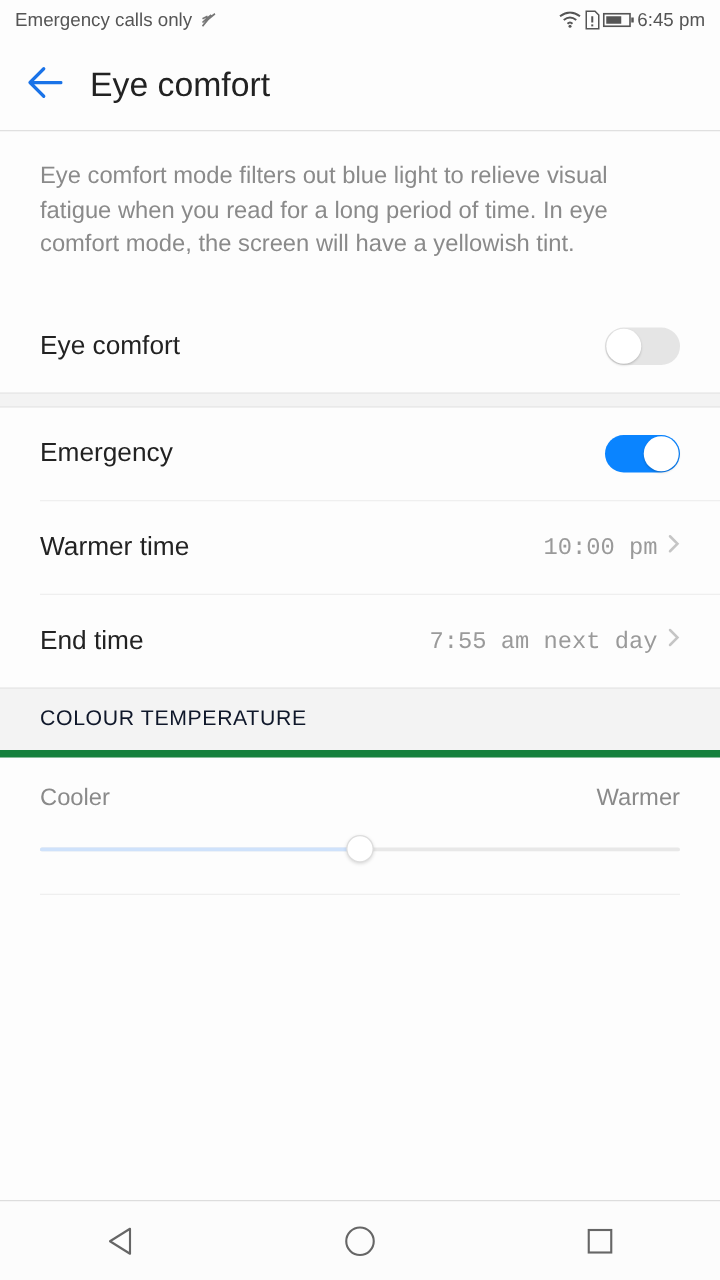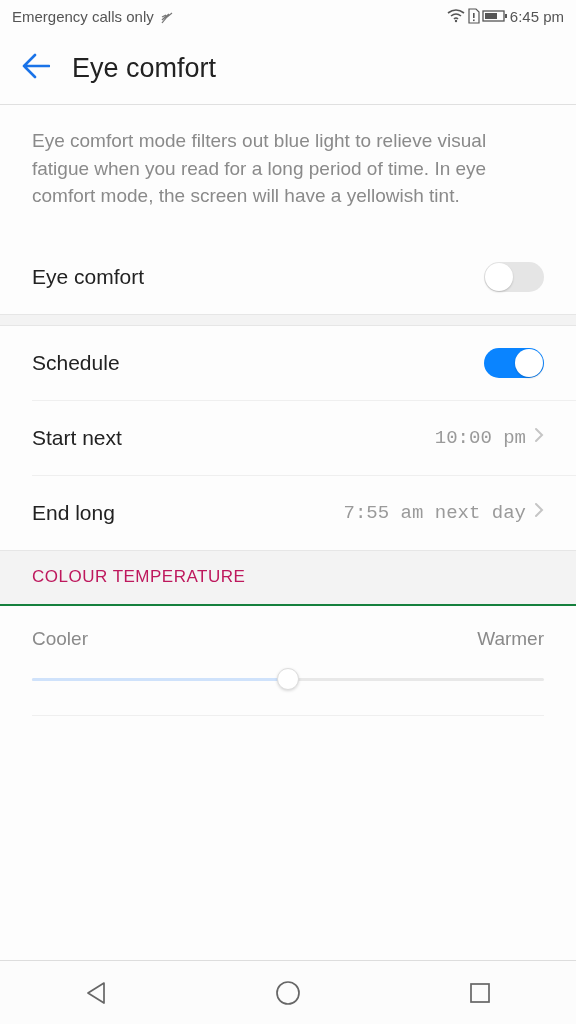--- a/index.html
+++ b/index.html
@@ -1,19 +1,19 @@
 <!DOCTYPE html>
 <html><head>
   <meta charset="utf-8">
   <style>
     * { margin: 0; padding: 0; box-sizing: border-box; }
     html, body { width: 576px; height: 1024px; font-family: -apple-system, Helvetica, Arial, sans-serif; background: #fdfdfd; overflow: hidden; }
     
     .statusbar { height: 32px; display: flex; align-items: center; justify-content: space-between; padding: 0 12px; font-size: 15px; color: #555; }
-    .statusbar-left { display: flex; align-items: flex-end; gap: 6px; }
+    .statusbar-left { display: flex; align-items: center; gap: 6px; }
     .statusbar-right { display: flex; align-items: center; gap: 2px; }
     .statusbar-icon { display: inline-flex; align-items: center; }
     
     .header { height: 72px; display: flex; align-items: center; padding: 0 20px; gap: 22px; }
     .back-arrow { color: #1a73e8; }
     .header-title { font-size: 27px; color: #222; font-weight: 500; }
     
     .divider-full { height: 1px; background: #e0e0e0; width: 100%; }
     .section-gap { height: 12px; background: #f3f3f3; border-top: 1px solid #e6e6e6; border-bottom: 1px solid #e6e6e6; }
     .thin-sep { height: 1px; background: #efefef; margin-left: 32px; }
@@ -24,21 +24,21 @@
     .row-label { font-size: 21px; color: #222; }
     .row-value { font-size: 19px; color: #9a9a9a; display: flex; align-items: center; gap: 8px; font-family: Liberation Mono, monospace; }
     .chevron { color: #c5c5c5; }
     
     .toggle { width: 60px; height: 30px; border-radius: 15px; position: relative; }
     .toggle-off { background: #e5e5e5; }
     .toggle-off .knob { position: absolute; left: 1px; top: 1px; width: 28px; height: 28px; border-radius: 50%; background: #fff; box-shadow: 0 1px 2px rgba(0,0,0,0.2); }
     .toggle-on { background: #0a84ff; }
     .toggle-on .knob { position: absolute; right: 1px; top: 1px; width: 28px; height: 28px; border-radius: 50%; background: #fff; box-shadow: 0 1px 2px rgba(0,0,0,0.2); }
     
-    .section-header { height: 56px; background: #f3f3f3; display: flex; align-items: center; padding: 0 32px; font-size: 17px; color: #be185d; letter-spacing: 0.5px; border-top: 1px solid #e6e6e6; border-bottom: 2px solid #15803d; text-align: right; }
+    .section-header { height: 56px; background: #f3f3f3; display: flex; align-items: center; padding: 0 32px; font-size: 17px; color: #0f172a; letter-spacing: 0.5px; border-top: 1px solid #e6e6e6; border-bottom: 6px solid #15803d; text-align: right; }
     
     .slider-row { padding: 22px 32px 0 32px; }
     .slider-labels { display: flex; justify-content: space-between; font-size: 19px; color: #8a8a8a; margin-bottom: 28px; }
     .slider-track { position: relative; height: 3px; background: #e8e8e8; border-radius: 2px; }
     .slider-fill { position: absolute; left: 0; top: 0; height: 3px; background: #cfe2fb; border-radius: 2px; width: 50%; }
     .slider-thumb { position: absolute; top: 50%; left: 50%; transform: translate(-50%, -50%); width: 22px; height: 22px; border-radius: 50%; background: #fff; border: 1px solid #ddd; box-shadow: 0 1px 3px rgba(0,0,0,0.15); }
     .slider-bottom-sep { height: 1px; background: #efefef; margin: 34px 32px 0 32px; }
     
     .navbar { position: absolute; bottom: 0; left: 0; right: 0; height: 64px; border-top: 1px solid #ddd; display: flex; align-items: center; justify-content: space-around; background: #fcfcfc; }
     .navbtn { color: #666; display: flex; align-items: center; justify-content: center; width: 64px; height: 48px; }
@@ -96,44 +96,44 @@
 <div class="row">
   <span class="row-label">Eye comfort</span>
   <div class="toggle toggle-off">
       <div class="knob"></div>
     </div>
 </div>
 
 <div class="section-gap"></div>
 
 <div class="row">
-  <span class="row-label">Schedule</span>
+  <span class="row-label">Emergency</span>
   <div class="toggle toggle-on">
       <div class="knob"></div>
     </div>
 </div>
 
 <div class="thin-sep"></div>
 
 <div class="row">
-  <span class="row-label">Start next</span>
+  <span class="row-label">Warmer time</span>
   <span class="row-value">
     <span>10:00 pm</span>
     <span class="chevron">
       <svg width="10" height="16" viewBox="0 0 10 16">
           <path d="M2 2 L8 8 L2 14" stroke="#c5c5c5" stroke-width="2" fill="none" stroke-linecap="round"></path>
         </svg>
     </span>
   </span>
 </div>
 
 <div class="thin-sep"></div>
 
 <div class="row">
-  <span class="row-label">End long</span>
+  <span class="row-label">End time</span>
   <span class="row-value">
     <span>7:55 am next day</span>
     <span class="chevron">
       <svg width="10" height="16" viewBox="0 0 10 16">
           <path d="M2 2 L8 8 L2 14" stroke="#c5c5c5" stroke-width="2" fill="none" stroke-linecap="round"></path>
         </svg>
     </span>
   </span>
 </div>
 

